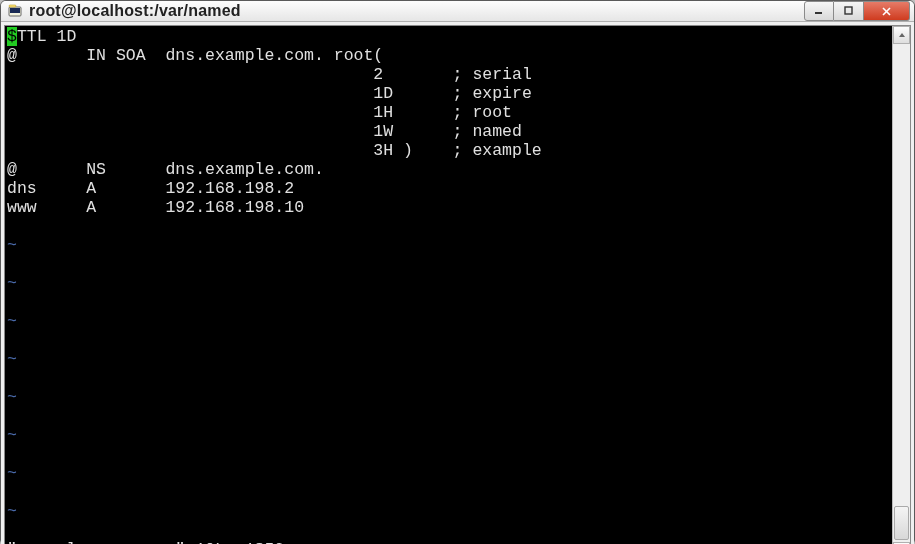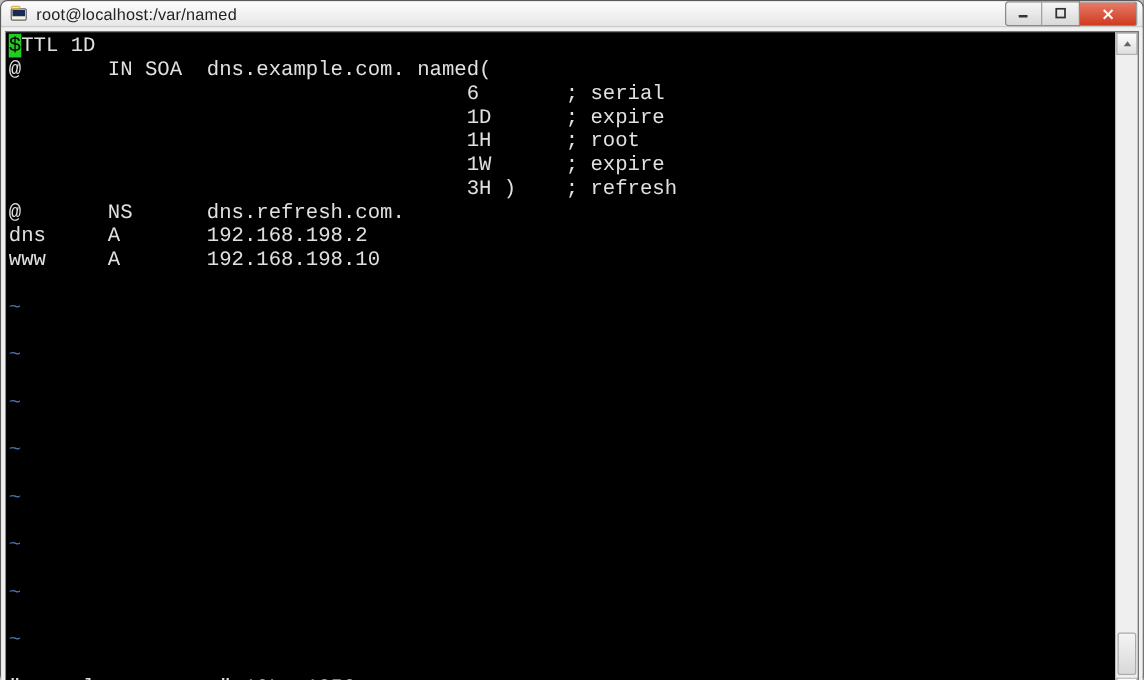--- a/index.html
+++ b/index.html
@@ -33,23 +33,24 @@
   .title-icon {
     width: 16px;
     height: 16px;
     margin-right: 6px;
     display: flex;
     align-items: center;
     justify-content: center;
   }
   .title-text {
     flex: 1;
-    font-size: 13px;
+    font-size: 16px;
     color: #222;
     letter-spacing: 0.2px;
+    font-weight: bold;
   }
   .win-controls {
     display: flex;
     gap: 0;
   }
   .win-btn {
     width: 30px;
     height: 20px;
     border: 1px solid #8a8a8a;
     background: linear-gradient(#f6f6f6, #d9d9d9);
@@ -166,27 +167,27 @@
             <line x1="2" y1="2" x2="9" y2="9" stroke="#fff" stroke-width="1.6"></line>
             <line x1="9" y1="2" x2="2" y2="9" stroke="#fff" stroke-width="1.6"></line>
           </svg>
       </div>
     </div>
   </div>
 
   <div class="client-area">
     <div class="terminal-wrap">
       <div class="terminal"><span class="cursor-block">$</span><span>TTL 1D</span>
-<span>@       IN SOA  dns.example.com. named(</span>
-<span>                                     6       ; serial</span>
+<span>@       IN SOA  dns.example.com. root(</span>
+<span>                                     2       ; serial</span>
 <span>                                     1D      ; expire</span>
 <span>                                     1H      ; root</span>
-<span>                                     1W      ; expire</span>
-<span>                                     3H )    ; refresh</span>
-<span>@       NS      dns.refresh.com.</span>
+<span>                                     1W      ; named</span>
+<span>                                     3H )    ; example</span>
+<span>@       NS      dns.example.com.</span>
 <span>dns     A       192.168.198.2</span>
 <span>www     A       192.168.198.10</span>
 
 <span class="tilde">~</span>
 
 <span class="tilde">~</span>
 
 <span class="tilde">~</span>
 
 <span class="tilde">~</span>

